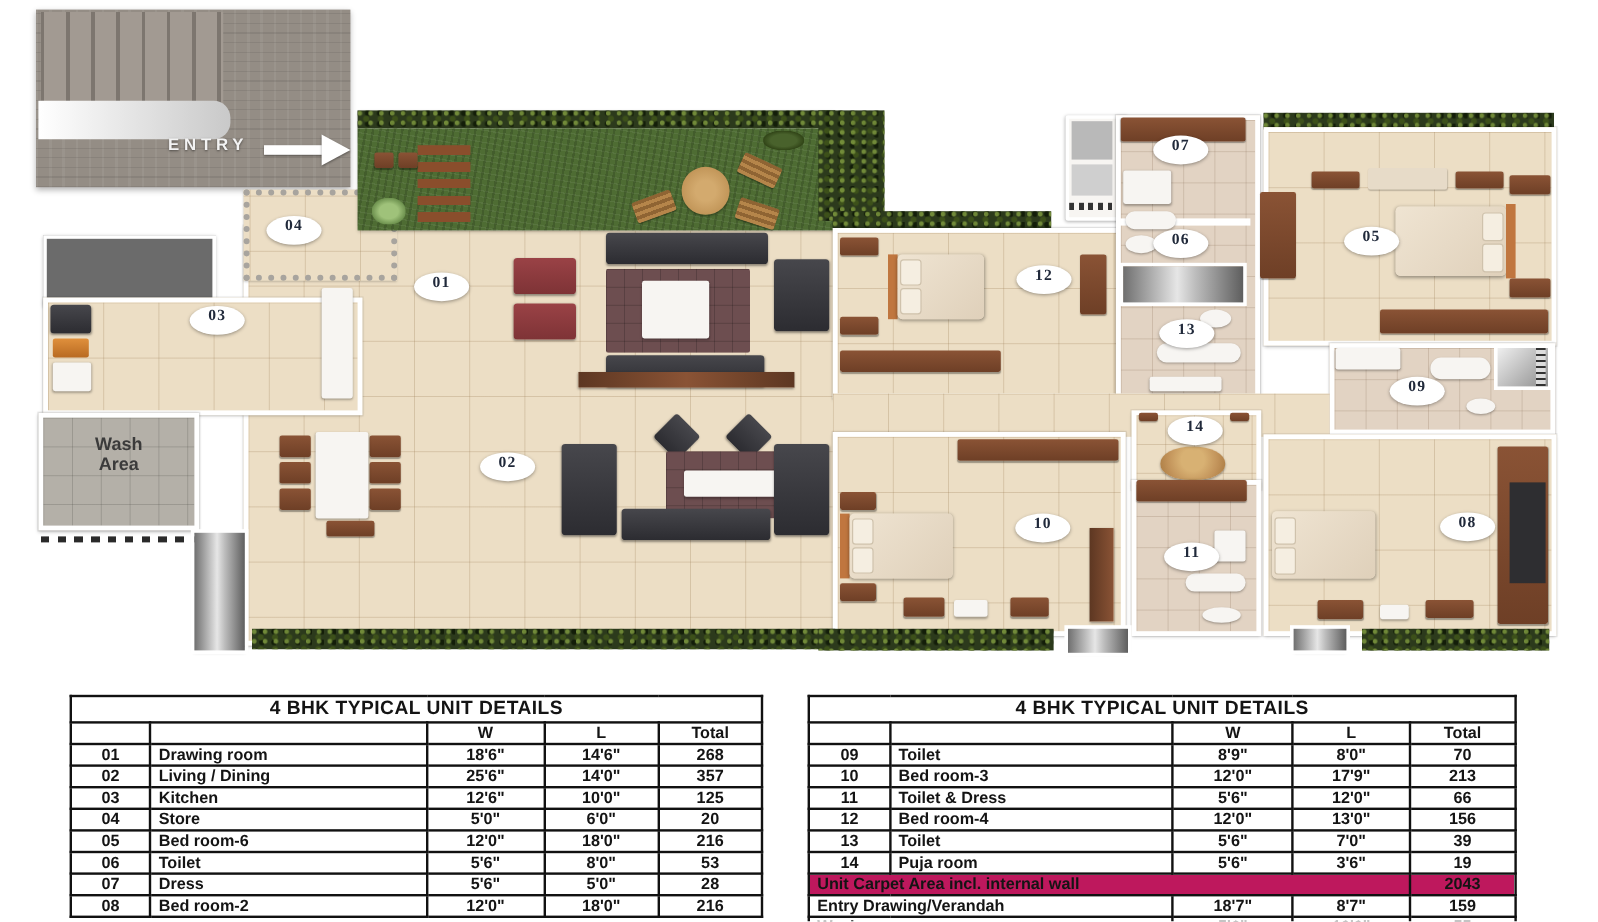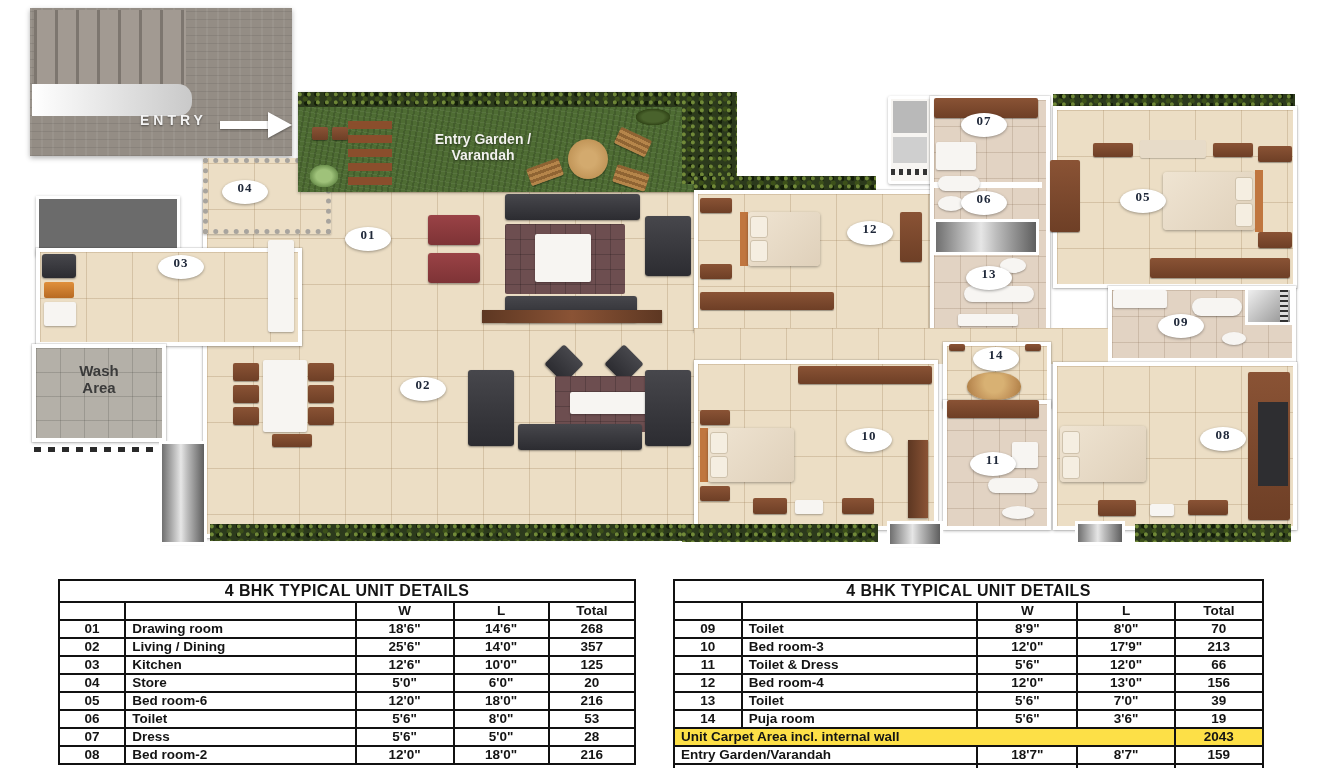--- a/index.html
+++ b/index.html
@@ -51,21 +51,21 @@
   
   .caption{position:absolute;left:796px;top:548px;width:500px;text-align:center;
         font-size:20px;letter-spacing:2.5px;color:#9e9e9e;z-index:7;}
   
   .spec{position:absolute;border-collapse:collapse;table-layout:fixed;background:#fff;
         font-weight:bold;color:#141414;z-index:8;}
   .spec th,.spec td{border:2px solid #111;padding:0 6px;font-size:13.5px;line-height:16px;
         height:16px;text-align:center;white-space:nowrap;overflow:hidden;}
   .spec th.title{font-size:16px;line-height:20px;height:20px;letter-spacing:.4px;}
   .spec td.left{text-align:left;}
-  .spec tr.hl td{background:#fde047;}
+  .spec tr.hl td{background:#be185d;}
 </style>
 </head>
 <body>
 
 <div class="canvas">
 
   <div class="a concrete" style="left:30px;top:8px;width:262px;height:148px;box-shadow:0 2px 5px rgba(0,0,0,.3);">
     <div class="a" style="left:4px;top:2px;width:152px;height:78px;background:repeating-linear-gradient(90deg,#7d766f 0 3px,#a29a92 3px 21px);"></div>
     <div class="a" style="left:2px;top:76px;width:160px;height:32px;background:linear-gradient(90deg,#fff,#c9c9c9);border-radius:0 14px 14px 0;"></div>
     <div class="a plan-label" style="left:110px;top:104px;color:#f3f3f3;font-size:14px;letter-spacing:4px;text-shadow:0 1px 2px rgba(0,0,0,.5);">ENTRY</div>
@@ -84,22 +84,20 @@
   <div class="a wash-tile wall" style="left:32px;top:344px;width:126px;height:90px;">
     <div class="a plan-label" style="left:18px;top:14px;width:90px;color:#3b3b3b;font-size:15px;">Wash
 Area</div>
   </div>
   <div class="a" style="left:34px;top:447px;width:128px;height:5px;background:repeating-linear-gradient(90deg,#2a2a2a 0 7px,transparent 7px 14px);"></div>
   <div class="a gray" style="left:162px;top:444px;width:42px;height:98px;"></div>
 
   <div class="a" style="left:298px;top:92px;width:398px;height:100px;box-shadow:0 1px 3px rgba(0,0,0,.3);">
     <div class="a hedge" style="left:0;top:0;width:100%;height:15px;"></div>
     <div class="a lawn" style="left:0;top:15px;width:100%;height:85px;">
-      <div class="a plan-label" style="left:100px;top:24px;width:170px;color:#f2f2ee;font-size:14px;text-shadow:0 1px 2px rgba(0,0,0,.5);">Entry Garden /
-Varandah</div>
       <div class="a" style="left:50px;top:14px;width:44px;height:66px;background:repeating-linear-gradient(180deg,#8a4e2c 0 8px,rgba(0,0,0,0) 8px 14px);"></div>
       <div class="a wood" style="left:14px;top:20px;width:16px;height:13px;"></div>
       <div class="a wood" style="left:34px;top:20px;width:16px;height:13px;"></div>
       <div class="a" style="left:12px;top:58px;width:28px;height:22px;background:radial-gradient(ellipse at center,#9fc27a 0 40%,#6f9350 70%,transparent 75%);"></div>
       <div class="a" style="left:270px;top:32px;width:40px;height:40px;border-radius:50%;background:radial-gradient(circle,#d3aa6e 0 30%,#c29659 70%,#a97e43);box-shadow:0 1px 2px rgba(0,0,0,.4);"></div>
       <div class="a wood" style="left:318px;top:26px;width:34px;height:18px;transform:rotate(25deg);background:repeating-linear-gradient(0deg,#b5854a 0 3px,#8f6433 3px 6px);"></div>
       <div class="a wood" style="left:230px;top:56px;width:34px;height:18px;transform:rotate(-20deg);background:repeating-linear-gradient(0deg,#b5854a 0 3px,#8f6433 3px 6px);"></div>
       <div class="a wood" style="left:316px;top:62px;width:34px;height:18px;transform:rotate(18deg);background:repeating-linear-gradient(0deg,#b5854a 0 3px,#8f6433 3px 6px);"></div>
       <div class="a" style="left:338px;top:2px;width:34px;height:16px;background:radial-gradient(ellipse,#49622c 0 45%,#324618 70%,transparent 75%);"></div>
     </div>
@@ -392,21 +390,21 @@
           <td class="left">Puja room</td>
           <td>5'6"</td>
           <td>3'6"</td>
           <td>19</td>
         </tr>
         <tr class="hl">
           <td colspan="4" class="left">Unit Carpet Area incl. internal wall</td>
           <td>2043</td>
         </tr>
         <tr>
-          <td colspan="2" class="left">Entry Garden/Varandah</td>
+          <td colspan="2" class="left">Entry Drawing/Verandah</td>
           <td>18'7"</td>
           <td>8'7"</td>
           <td>159</td>
         </tr>
         <tr>
           <td colspan="2" class="left">Wash</td>
           <td>5'6"</td>
           <td>10'0"</td>
           <td>55</td>
         </tr>

